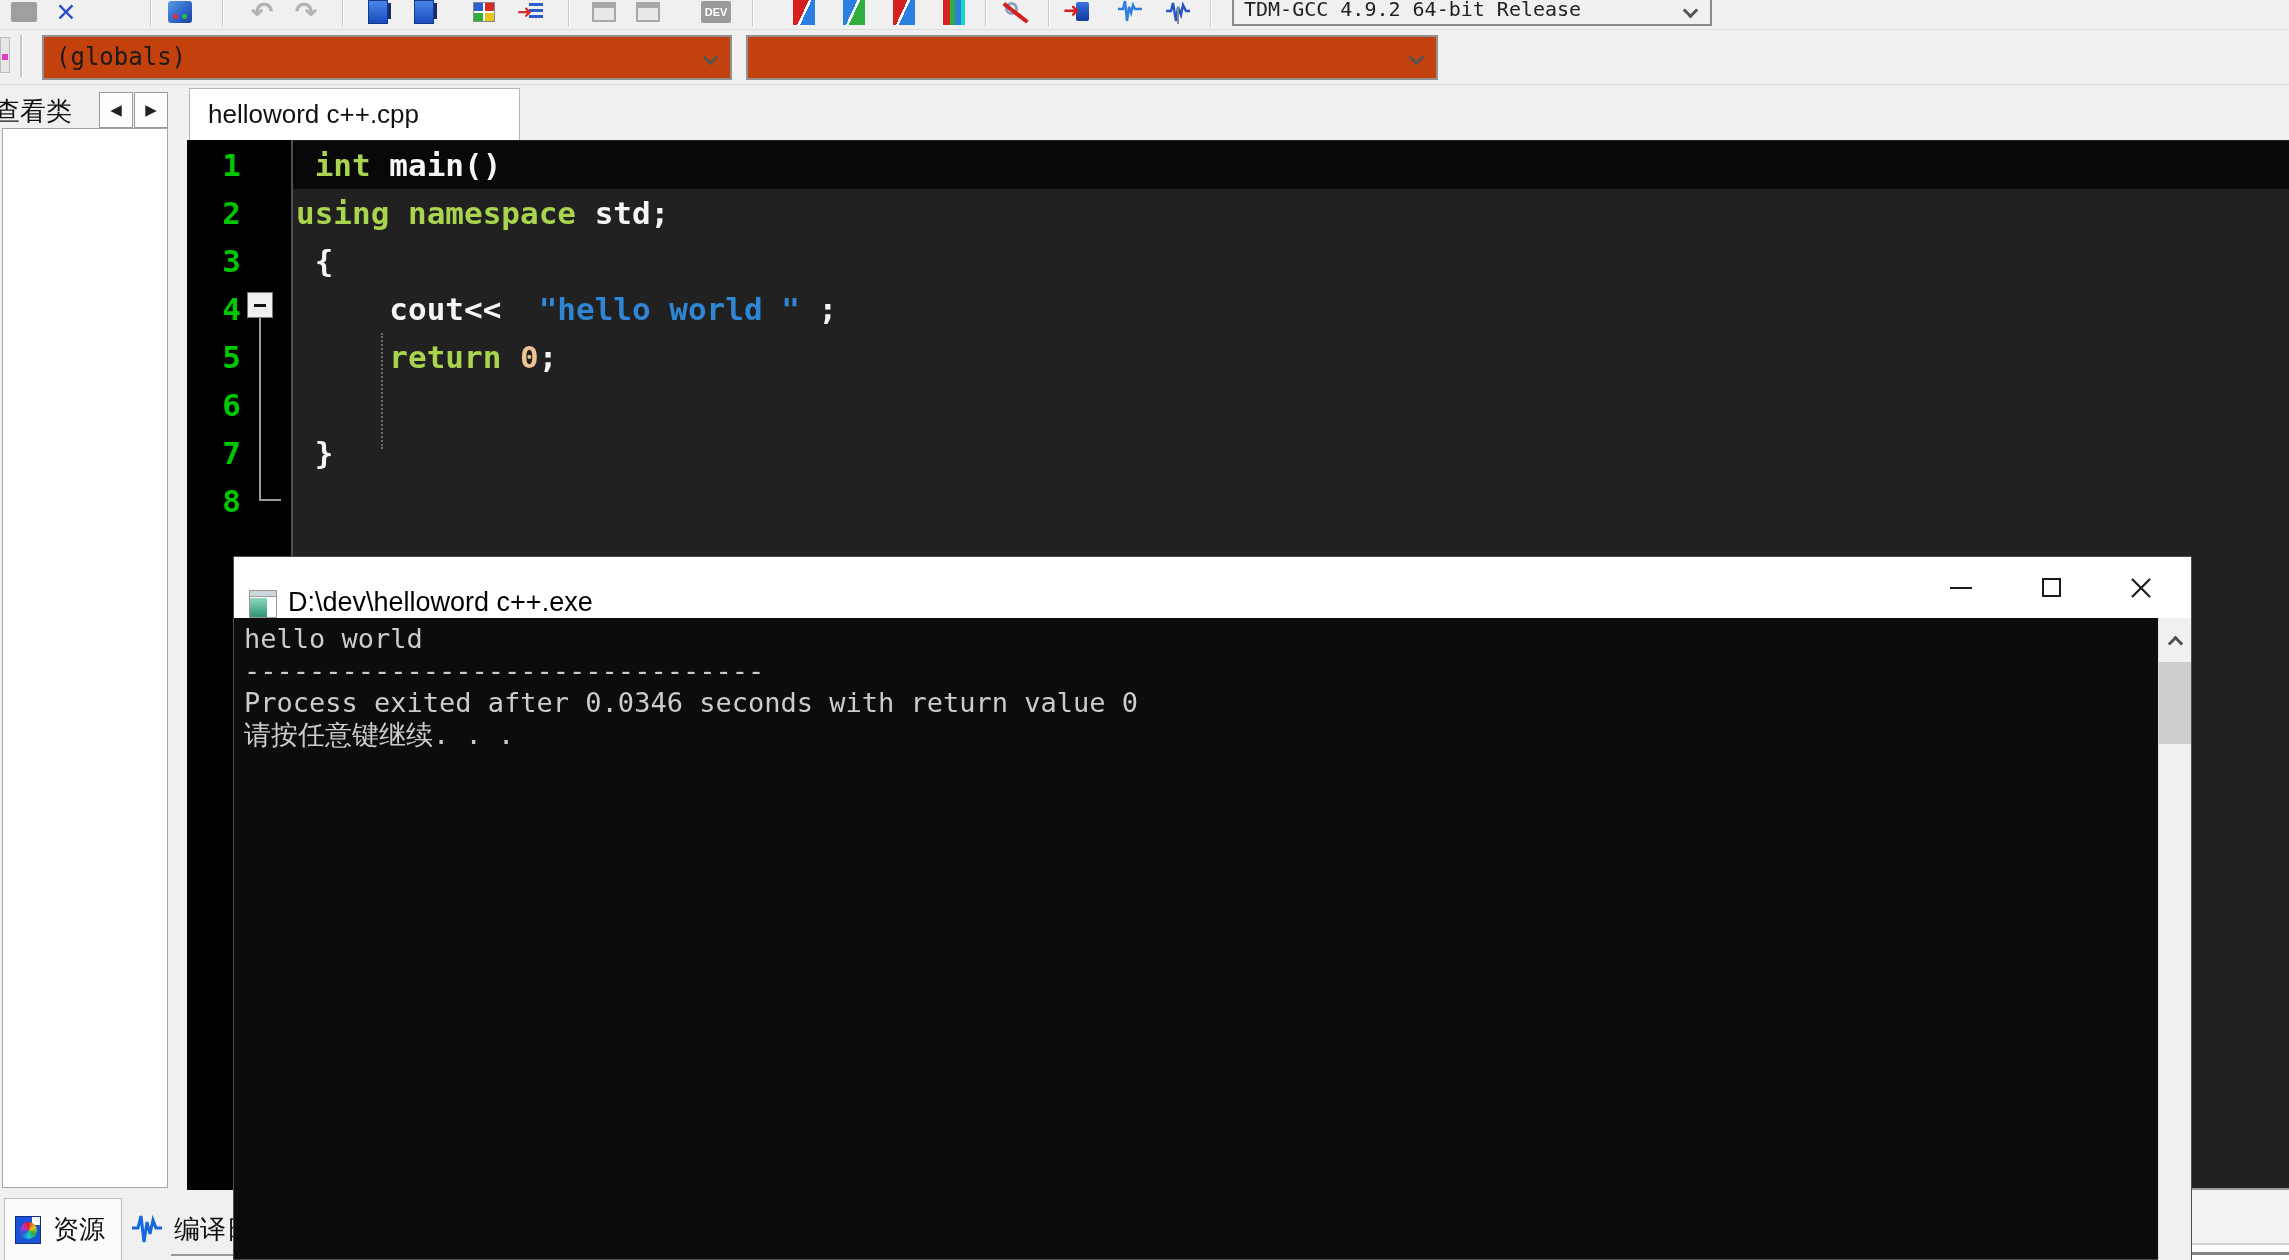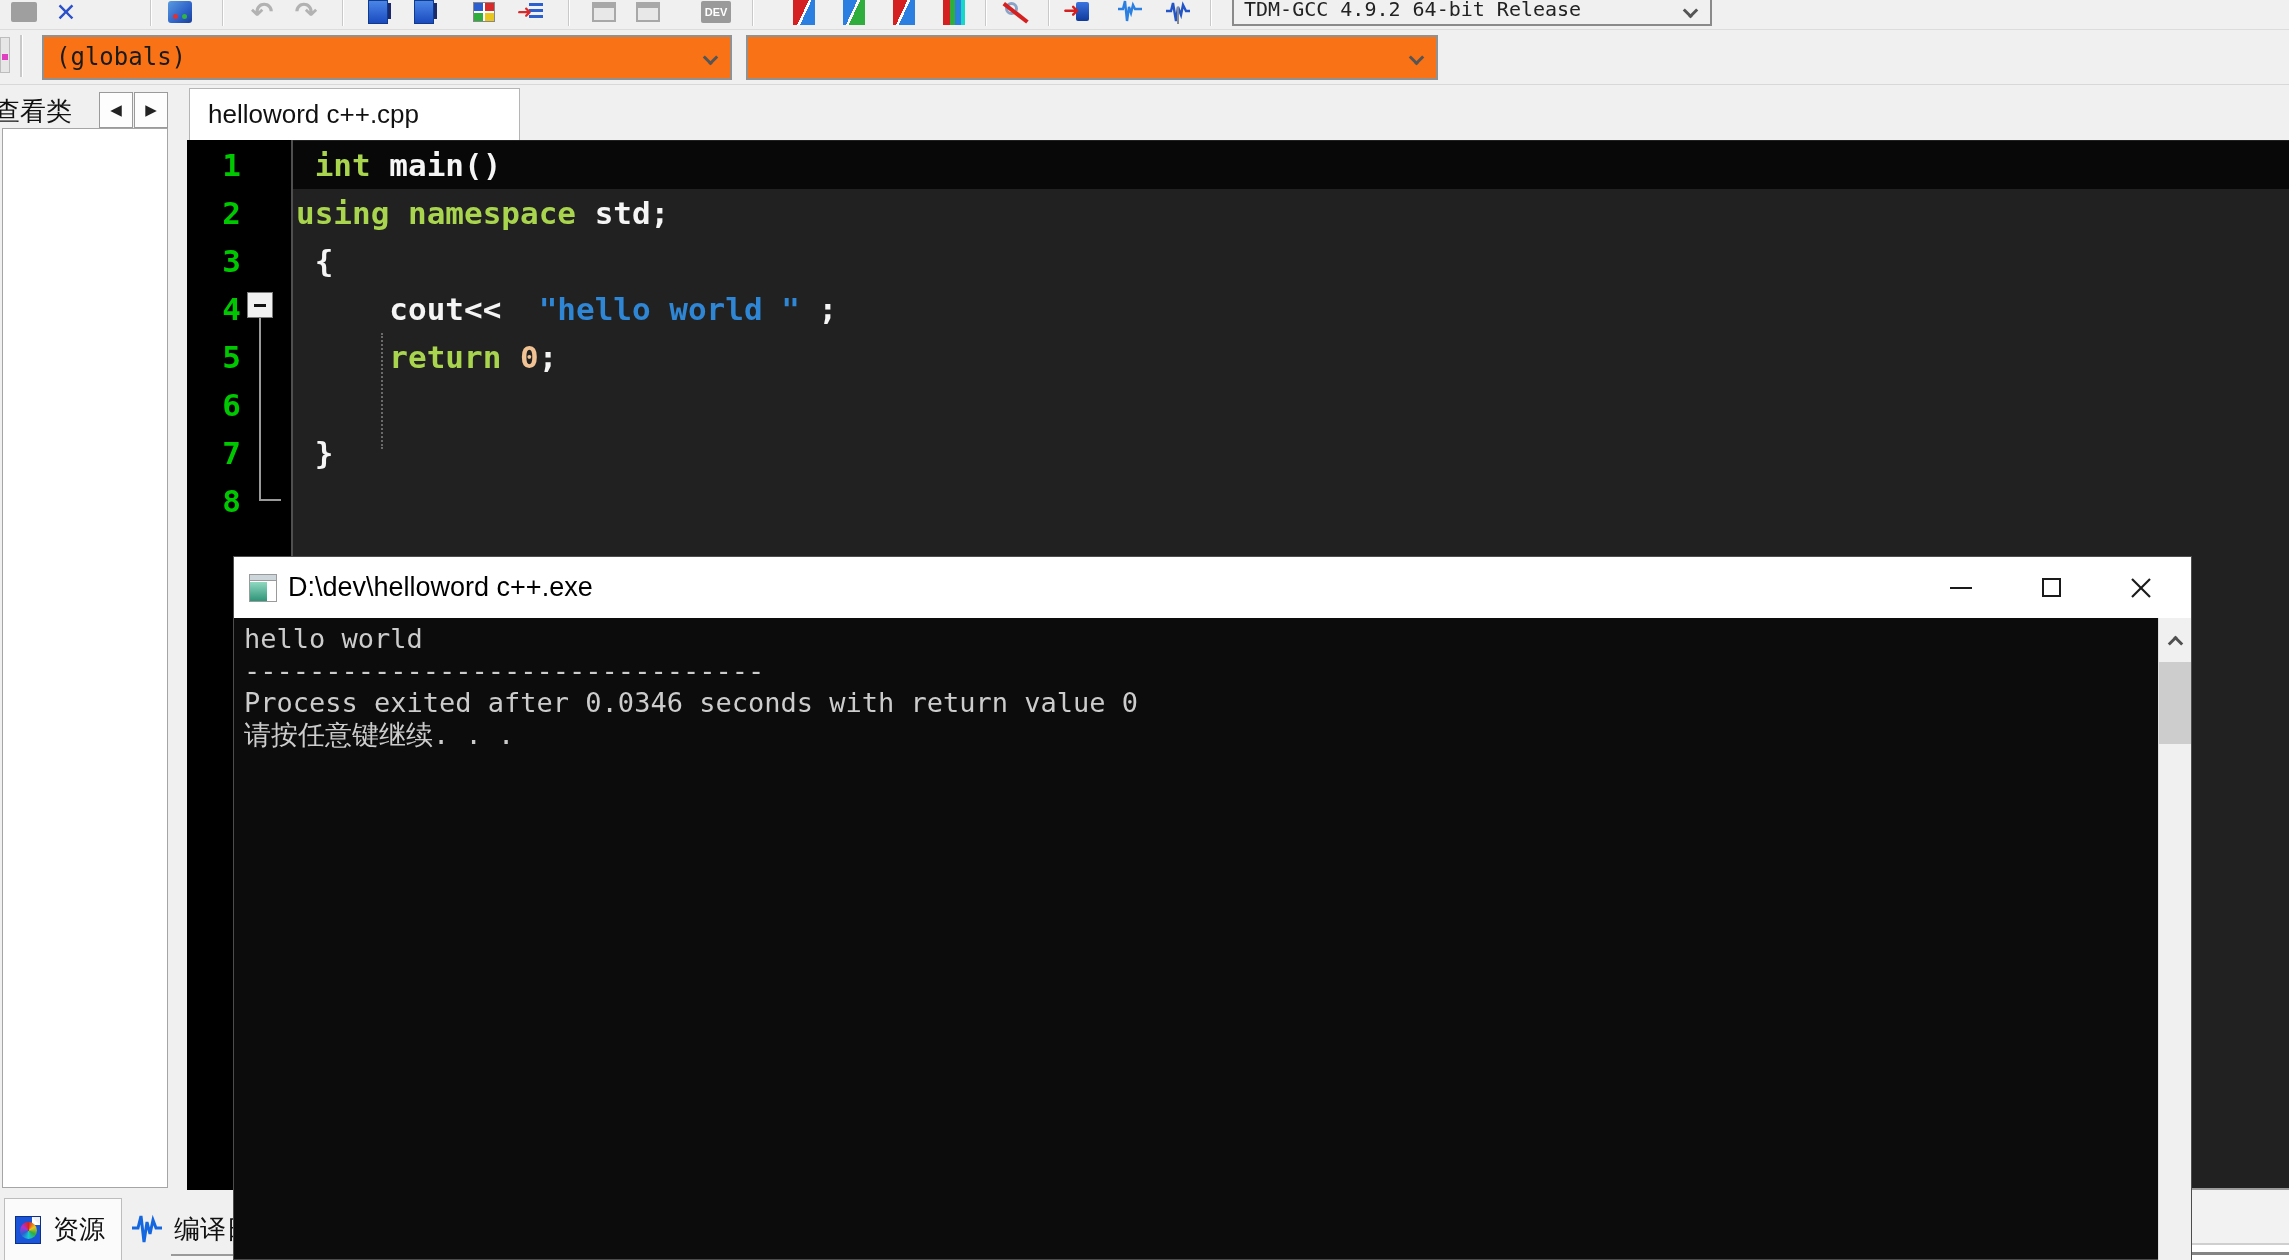--- a/index.html
+++ b/index.html
@@ -50,21 +50,21 @@
   .compiler-box .txt { font-family:"DejaVu Sans Mono","Liberation Mono",monospace; font-size:20px; color:#222;
                        padding:0 0 3px 10px; white-space:nowrap; }
   .chev { width:11px; height:11px; border-right:3px solid #555; border-bottom:3px solid #555; transform:rotate(45deg); }
   .compiler-box .chev { position:absolute; right:14px; bottom:8px; }
 
   
   .row2 { position:absolute; left:0; top:31px; width:2289px; height:54px; border-bottom:1px solid #d8d8d8; }
   .cut-ic { position:absolute; left:0; top:6px; width:10px; height:36px; background:#e6e6e6; border:1px solid #bdbdbd; }
   .cut-ic:after { content:""; position:absolute; left:1px; top:16px; width:6px; height:6px; background:#e040c0; }
   .r2groove { position:absolute; top:4px; width:3px; height:42px; border-left:2px solid #c9c9c9; border-right:1px solid #fff; }
-  .combo { position:absolute; top:4px; height:45px; background:#f97316; border:2px solid #919191; }
+  .combo { position:absolute; top:4px; height:45px; background:#c2410c; border:2px solid #919191; }
   .combo .val { font-family:"DejaVu Sans Mono","Liberation Mono",monospace; font-size:24px; color:#1a1a1a;
                 line-height:41px; padding-left:12px; white-space:pre; }
   .combo .chev { position:absolute; right:14px; top:15px; border-color:#555; }
 
   
   .row3 { position:absolute; left:0; top:86px; width:2289px; height:54px; }
   .classview-label { position:absolute; left:-6px; top:8px; font-size:26px; color:#111; }
   .navbtn { position:absolute; top:6px; width:34px; height:36px; background:#fdfdfd; border:1px solid #9a9a9a;
             display:flex; align-items:center; justify-content:center; font-size:15px; color:#222; }
   .file-tab { position:absolute; left:189px; top:2px; width:331px; height:52px; background:#ffffff;
@@ -109,21 +109,21 @@
   .res-icon { position:relative; width:26px; height:28px; background:#1a54d8; border:1px solid #0d2f86; margin:0 12px 0 10px; }
   .res-icon:before { content:""; position:absolute; right:0; top:0; border-style:solid; border-width:0 8px 8px 0; border-color:#f0f0f0 #f0f0f0 #fff #fff; }
   .res-icon:after { content:""; position:absolute; left:4px; top:5px; width:17px; height:17px; border-radius:50%;
         background:conic-gradient(#e02020,#e8c61e,#2fae3d,#15c8d8,#2b5fd0,#b030d0,#e02020); }
   .mini-strip { position:absolute; left:171px; top:1254px; width:64px; height:6px; background:#f5f5f5; border-top:2px solid #9a9a9a; }
 
   
   .console { position:absolute; left:233px; top:556px; width:1959px; height:704px;
              border:1px solid #4d4d4d; background:#0c0c0c; }
   .ctitle { position:absolute; left:0; top:0; width:100%; height:61px; background:#ffffff;
-            display:flex; align-items:center; }
+            display:flex; align-items:flex-end; }
   .cicon { position:relative; width:28px; height:28px; margin-left:15px; border:1px solid #9a9a9a; background:#fff; }
   .cicon .bar { position:absolute; left:0; top:0; width:100%; height:6px; background:#cdd6da; border-bottom:1px solid #9a9a9a; }
   .cicon .body { position:absolute; left:0; top:7px; width:17px; height:19px; background:linear-gradient(180deg,#8fd8c0,#2f9478); }
   .ctitle .txt { font-size:27px; color:#000; margin-left:11px; white-space:nowrap; }
   .capbtn { position:absolute; top:0; width:90px; height:61px; display:flex; align-items:center; justify-content:center; }
   .cap-min i { width:22px; height:2px; background:#1a1a1a; }
   .cap-max i { width:19px; height:19px; border:2px solid #1a1a1a; }
   .cap-close svg { display:block; }
   .cbody-text { position:absolute; left:10px; top:66px; font-family:"DejaVu Sans Mono","Liberation Mono",monospace;
                 font-size:27px; color:#cccccc; }

